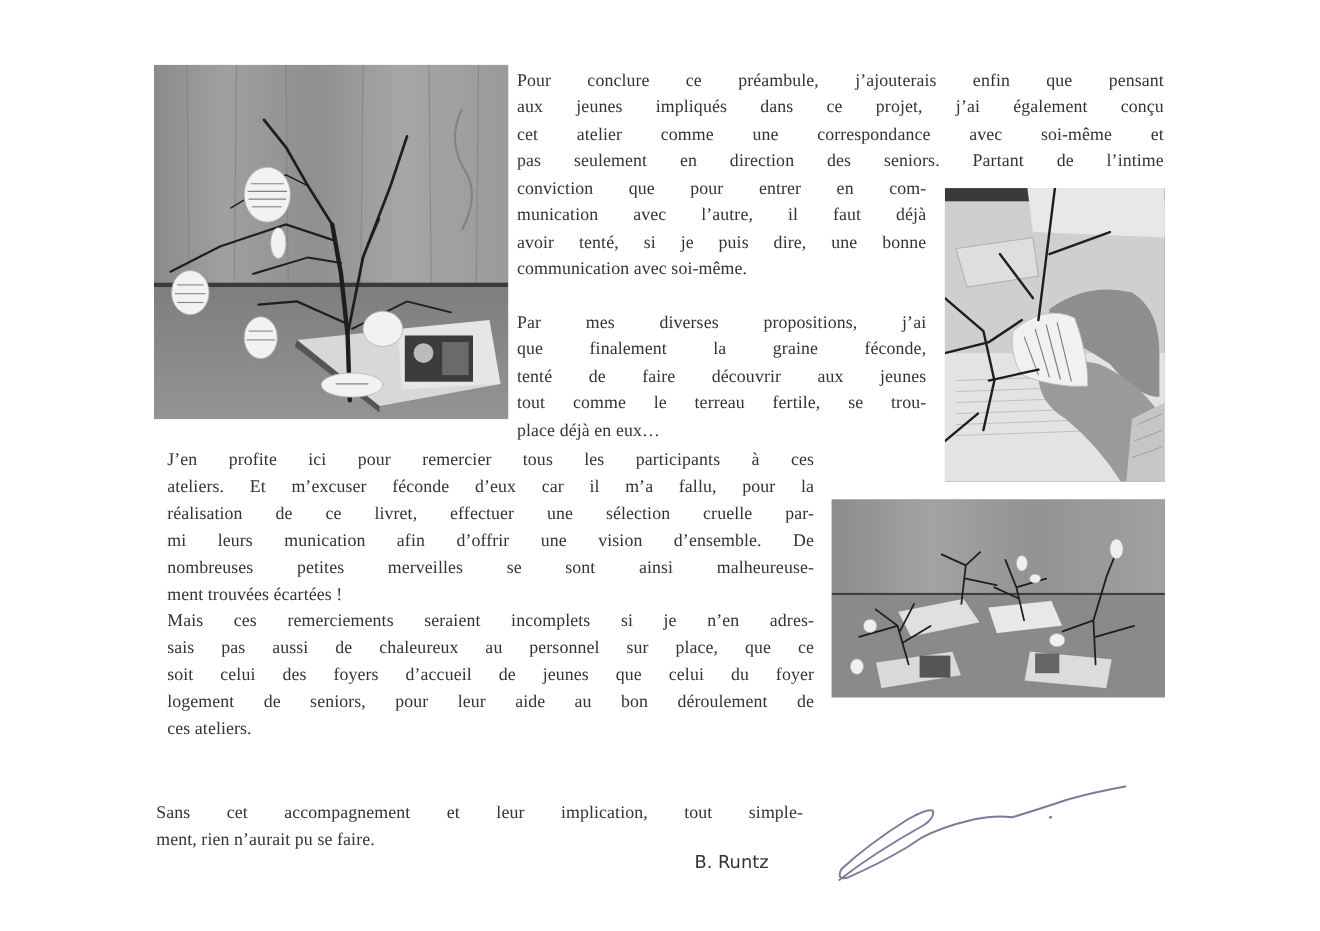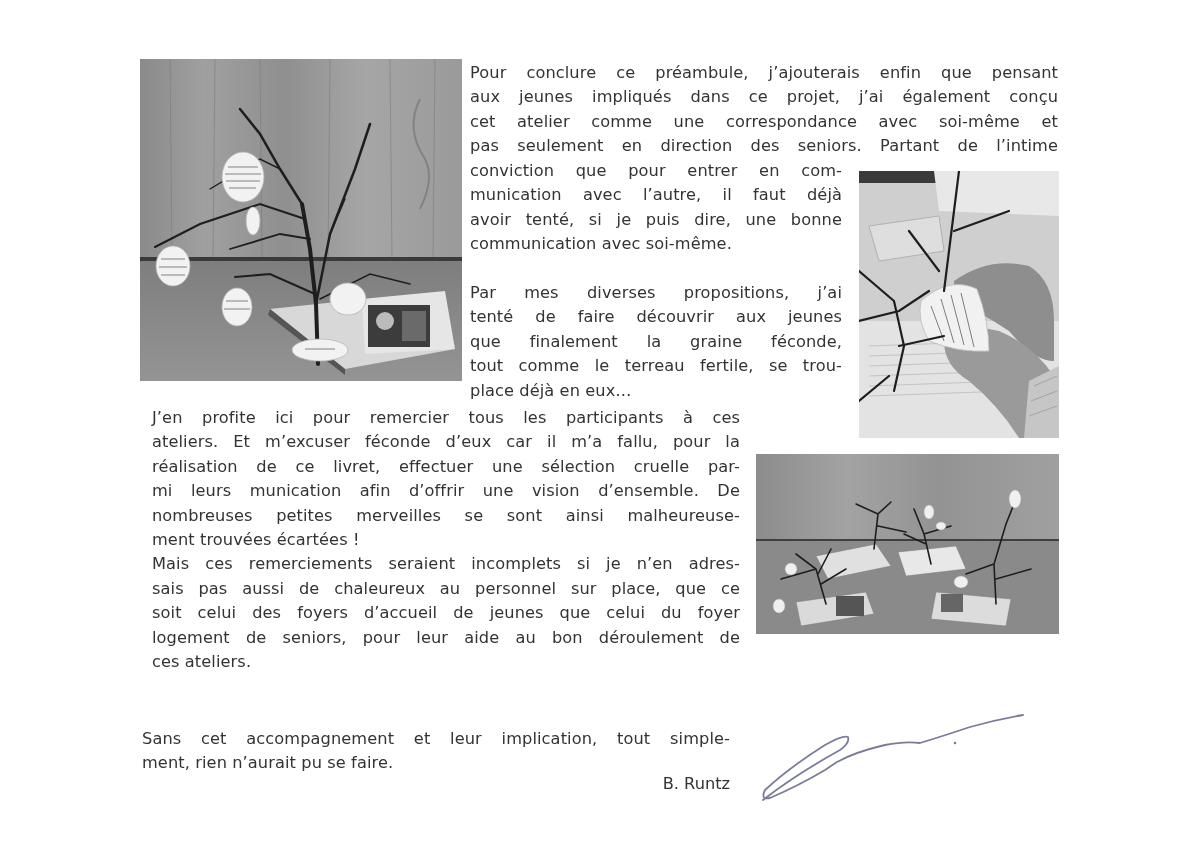--- a/index.html
+++ b/index.html
@@ -1,32 +1,32 @@
 <!DOCTYPE html>
 <html><head>
 <meta charset="utf-8">
 <style>
   html, body { margin:0; padding:0; background:#ffffff; }
   body { width:1200px; height:846px; position:relative; overflow:hidden;
          font-family:"DejaVu Sans","Liberation Sans",sans-serif; color:#333333; }
   .photo { position:absolute; overflow:hidden; background:#888; }
   .photo svg { display:block; width:100%; height:100%; }
   .text-block { position:absolute; font-size:16.2px; line-height:24.4px; color:#333333;
-                letter-spacing:0.1px; }
+                letter-spacing:0.1px;font-family:Liberation Serif, serif; }
   .line { display:block; white-space:nowrap; text-align:justify; text-align-last:justify; }
   .line.last { text-align-last:left; }
   .gap { display:block; height:24.4px; }
   #photo-tree { left:140px; top:59px; width:322px; height:322px; }
   #photo-hands { left:859px; top:171px; width:200px; height:267px; }
   #photo-trees { left:756px; top:454px; width:303px; height:180px; }
   #block-top { left:470px; top:61px; width:588px; }
   #block-mid { left:470px; top:159px; width:372px; }
   #block-left { left:152px; top:406px; width:588px; }
   #block-bottom { left:142px; top:699px; width:588px;margin-top:28px; }
-  #author { position:absolute; left:600px; top:772px; width:130px; text-align:right;
+  #author { position:absolute; left:600px; top:772px; width:130px; text-align:center;
             font-size:16.2px; line-height:24px; color:#333; }
   #signature { position:absolute; left:755px; top:705px; width:275px; height:100px; }
 </style>
 </head>
 <body>
 
 <div class="photo" id="photo-tree">
   <svg viewBox="0 0 322 322" preserveAspectRatio="none">
     <defs>
       <linearGradient id="wall1" x1="0" x2="1" y1="0" y2="0">
@@ -186,22 +186,22 @@
   <span class="line">pas seulement en direction des seniors. Partant de l’intime</span>
 </div>
 
 <div class="text-block" id="block-mid">
   <span class="line">conviction que pour entrer en com-</span>
   <span class="line">munication avec l’autre, il faut déjà</span>
   <span class="line">avoir tenté, si je puis dire, une bonne</span>
   <span class="line last">communication avec soi-même.</span>
   <span class="gap"></span>
   <span class="line">Par mes diverses propositions, j’ai</span>
+  <span class="line">que finalement la graine féconde,</span>
   <span class="line">tenté de faire découvrir aux jeunes</span>
-  <span class="line">que finalement la graine féconde,</span>
   <span class="line">tout comme le terreau fertile, se trou-</span>
   <span class="line last">place déjà en eux…</span>
 </div>
 
 <div class="text-block" id="block-left">
   <span class="line">J’en profite ici pour remercier tous les participants à ces</span>
   <span class="line">ateliers. Et m’excuser féconde d’eux car il m’a fallu, pour la</span>
   <span class="line">réalisation de ce livret, effectuer une sélection cruelle par-</span>
   <span class="line">mi leurs munication afin d’offrir une vision d’ensemble. De</span>
   <span class="line">nombreuses petites merveilles se sont ainsi malheureuse-</span>

